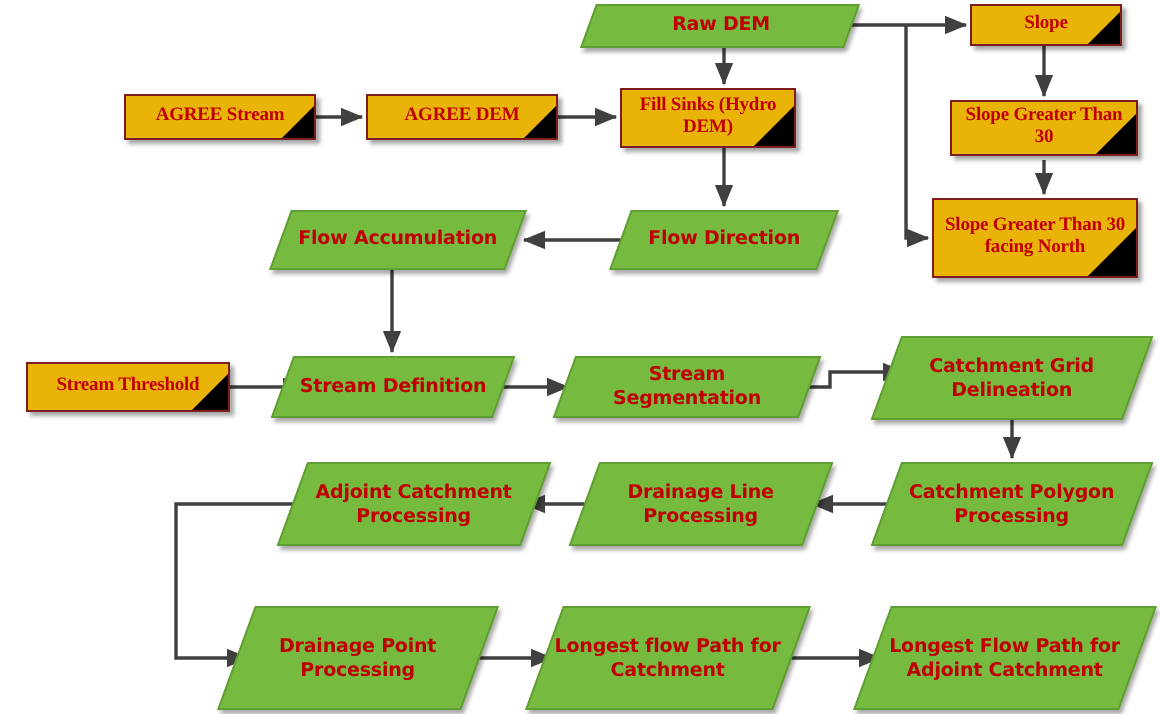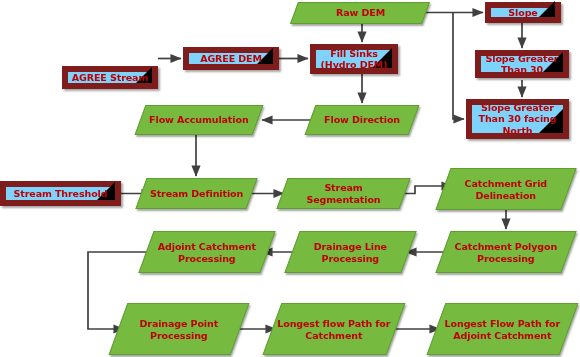--- a/index.html
+++ b/index.html
@@ -42,23 +42,24 @@
   .pgram {
     background: #76bb40;
     border: 1px solid #5f9e31;
     transform: skewX(-20deg);
     box-shadow: 2px 2px 2px rgba(0,0,0,0.35);
   }
   .pgram > .lbl { transform: skewX(20deg); }
 
   
   .proc {
-    background: #7dd3fc;
-    border: 6px solid #7f1d1d;
+    background: #eab308;
+    border: 1px solid #7f1d1d;
     box-shadow: 2px 2px 2px rgba(0,0,0,0.35);
+    font-family: Liberation Serif, serif;
   }
   .proc::after {
     content: "";
     position: absolute;
     right: 0;
     bottom: 0;
     width: 0; height: 0;
     border-style: solid;
     border-width: 0 0 var(--fold, 22px) var(--fold, 22px);
     border-color: transparent transparent #000000 transparent;
@@ -119,21 +120,21 @@
   </svg>
 
   <div class="node pgram" style="left:294px;top:2px;width:132px;height:22px;">
     <span class="lbl">Raw DEM</span>
   </div>
 
   <div class="node proc" style="left:485px;top:2px;width:76px;height:21px;--fold:16px;">
     <span class="lbl">Slope</span>
   </div>
 
-  <div class="node proc" style="left:62px;top:47px;width:96px;height:23px;margin-top:19px;--fold:16px;">
+  <div class="node proc" style="left:62px;top:47px;width:96px;height:23px;--fold:16px;">
     <span class="lbl">AGREE Stream</span>
   </div>
 
   <div class="node proc" style="left:183px;top:47px;width:96px;height:23px;--fold:16px;">
     <span class="lbl">AGREE DEM</span>
   </div>
 
   <div class="node proc" style="left:310px;top:44px;width:88px;height:30px;--fold:20px;">
     <span class="lbl">Fill Sinks (Hydro DEM)</span>
   </div>
@@ -147,21 +148,21 @@
   </div>
 
   <div class="node pgram" style="left:310px;top:105px;width:104px;height:30px;">
     <span class="lbl">Flow Direction</span>
   </div>
 
   <div class="node proc" style="left:466px;top:99px;width:103px;height:40px;--fold:24px;">
     <span class="lbl">Slope Greater Than 30 facing North</span>
   </div>
 
-  <div class="node proc" style="left:0;top:181px;width:121px;height:25px;--fold:18px;">
+  <div class="node proc" style="left:13px;top:181px;width:102px;height:25px;--fold:18px;">
     <span class="lbl">Stream Threshold</span>
   </div>
 
   <div class="node pgram" style="left:141px;top:178px;width:111px;height:31px;">
     <span class="lbl">Stream Definition</span>
   </div>
 
   <div class="node pgram" style="left:282px;top:178px;width:123px;height:31px;">
     <span class="lbl">Stream Segmentation</span>
   </div>

